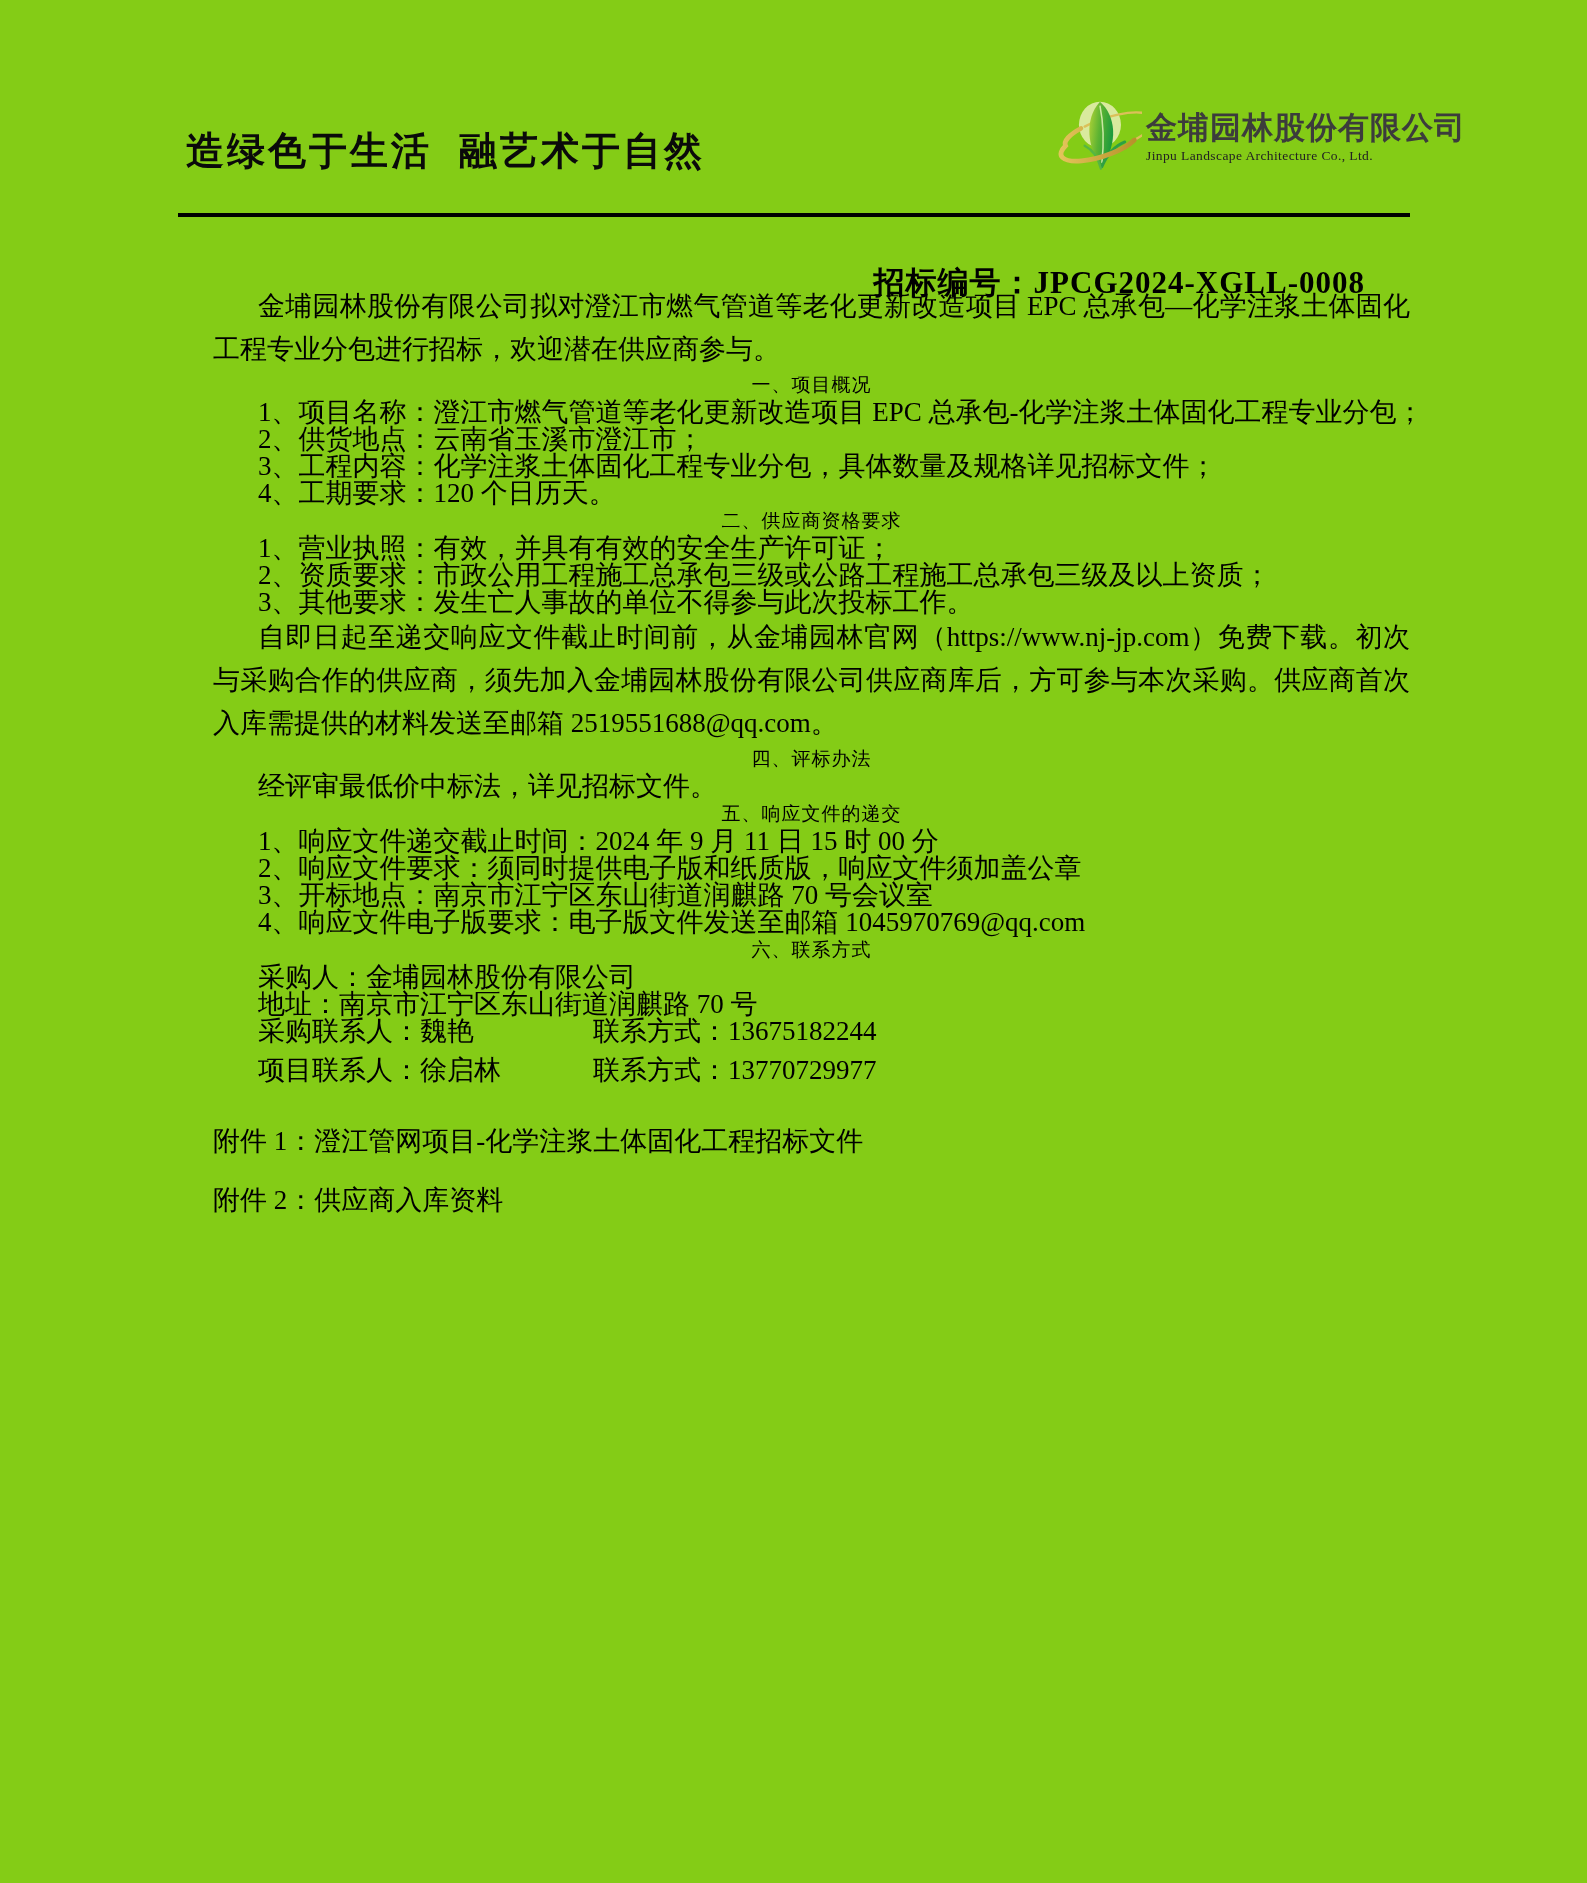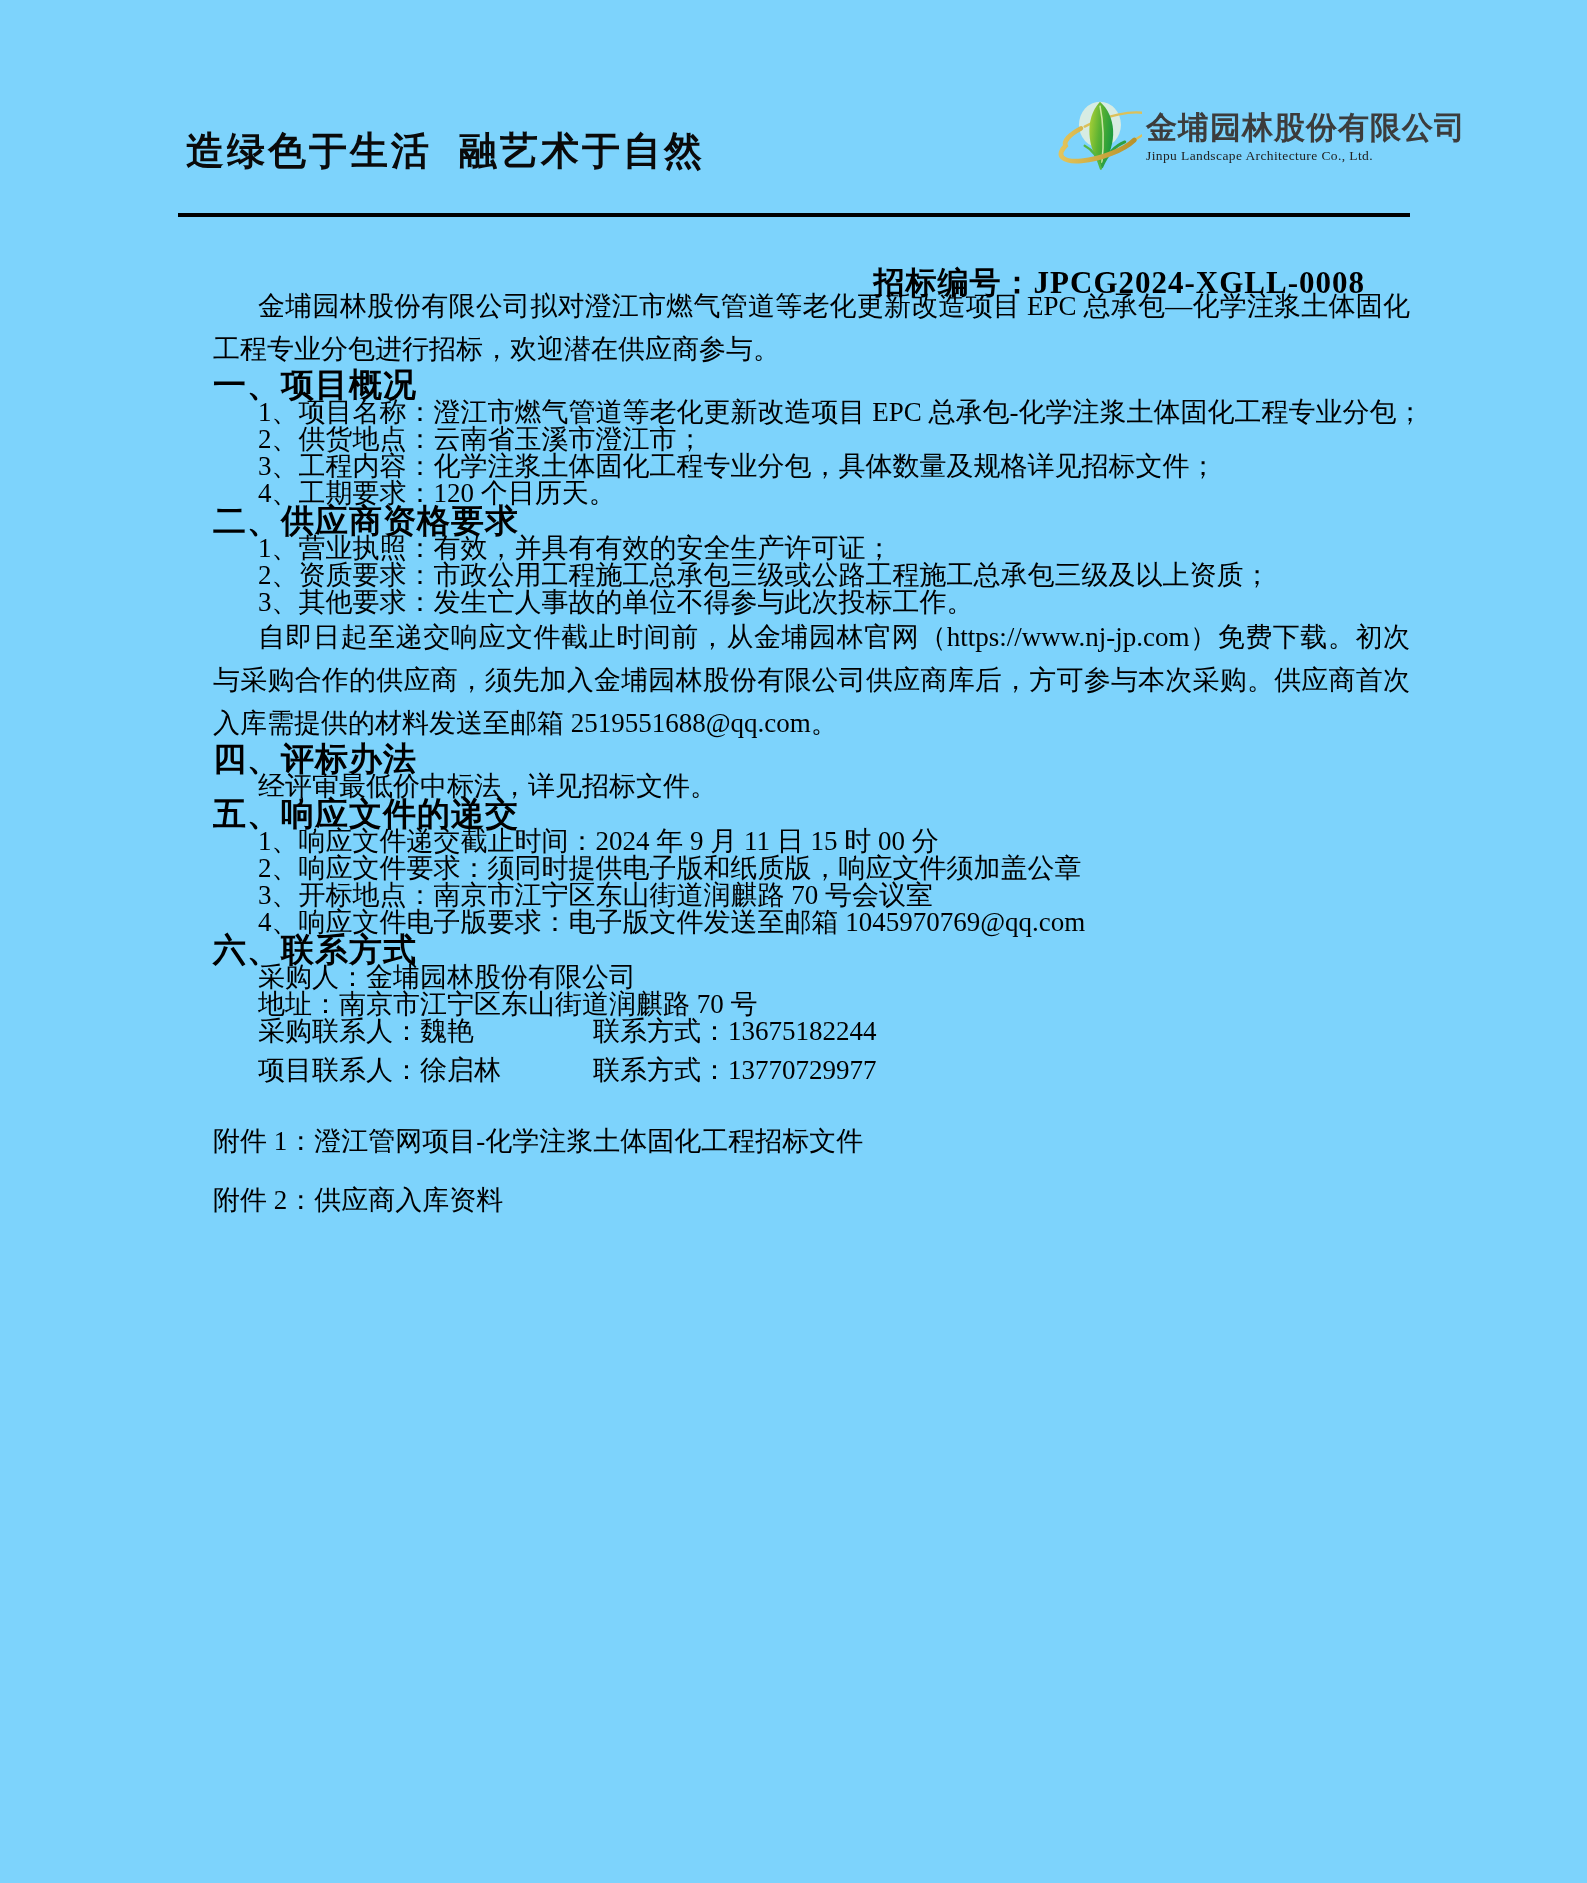--- a/index.html
+++ b/index.html
@@ -1,20 +1,20 @@
 <!DOCTYPE html>
 <html lang="zh"><head>
 <meta charset="utf-8">
 <style>
   html,body{margin:0;padding:0;background:#9e9e9e;}
   .page{
     position:relative;
     width:1587px;height:1883px;
     margin:0 auto;
-    background:#7dd3fc;
+    background:#84cc16;
     font-family:"Liberation Serif","DejaVu Serif",serif;
     color:#000;
     overflow:hidden;
   }
   
   .slogan{
     position:absolute;left:186px;top:126px;
     font-family:"Liberation Sans","DejaVu Sans",sans-serif;
     font-weight:900;font-size:38px;letter-spacing:3px;
     color:#0a0a0a;
@@ -48,22 +48,23 @@
   .doc{
     position:absolute;left:213px;top:285px;width:1197px;
     font-size:27px;
   }
   .doc p{margin:0;}
   .para{line-height:43px;margin:0 0 7px 0;text-indent:45px;text-align:justify;}
   .line{line-height:27px;margin:0 0 11px 0;white-space:nowrap;}
   .ind{padding-left:45px;}
   .h{
     font-family:"Liberation Sans","DejaVu Sans",sans-serif;
-    font-weight:bold;font-size:33px;line-height:28px;margin:0 0 11px 0;
+    font-weight:normal;font-size:19px;line-height:28px;margin:0 0 11px 0;
     letter-spacing:1px;
+    text-align:center;
   }
   .row{display:flex;line-height:27px;margin:0 0 12px 0;padding-left:45px;}
   .row .col1{width:335px;flex:0 0 auto;}
   .attachments{margin-top:44px;}
   .attachments .line{margin-bottom:32px;}
 </style>
 </head>
 <body>
 
 <div class="page">

